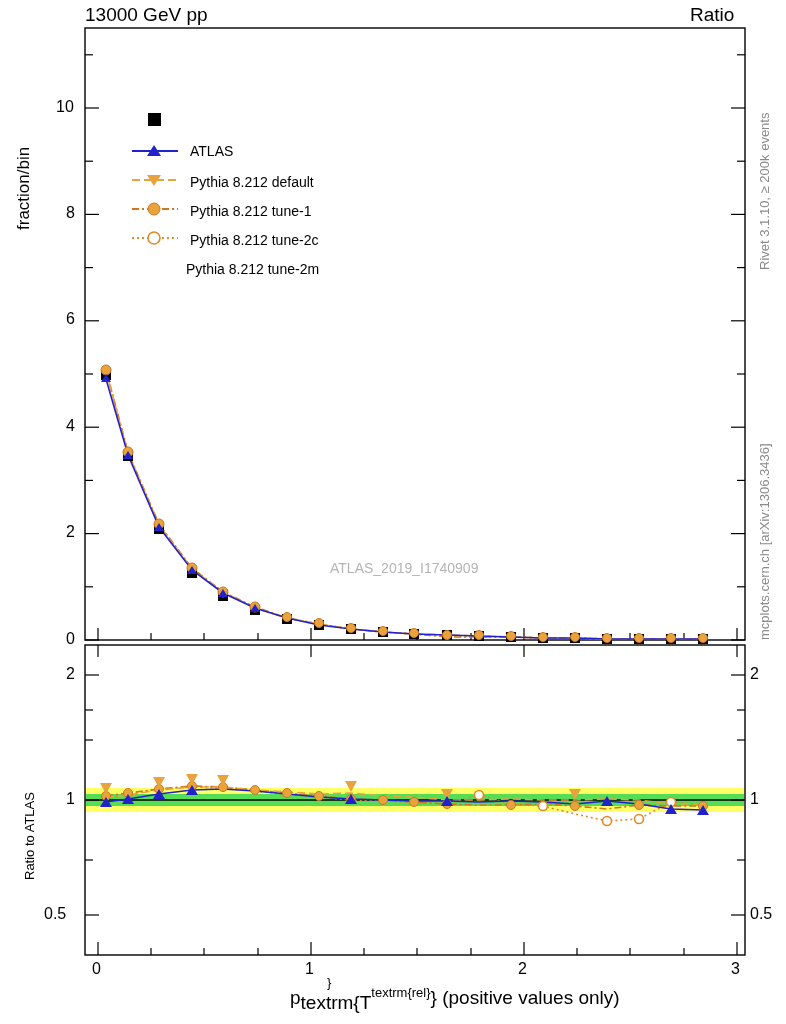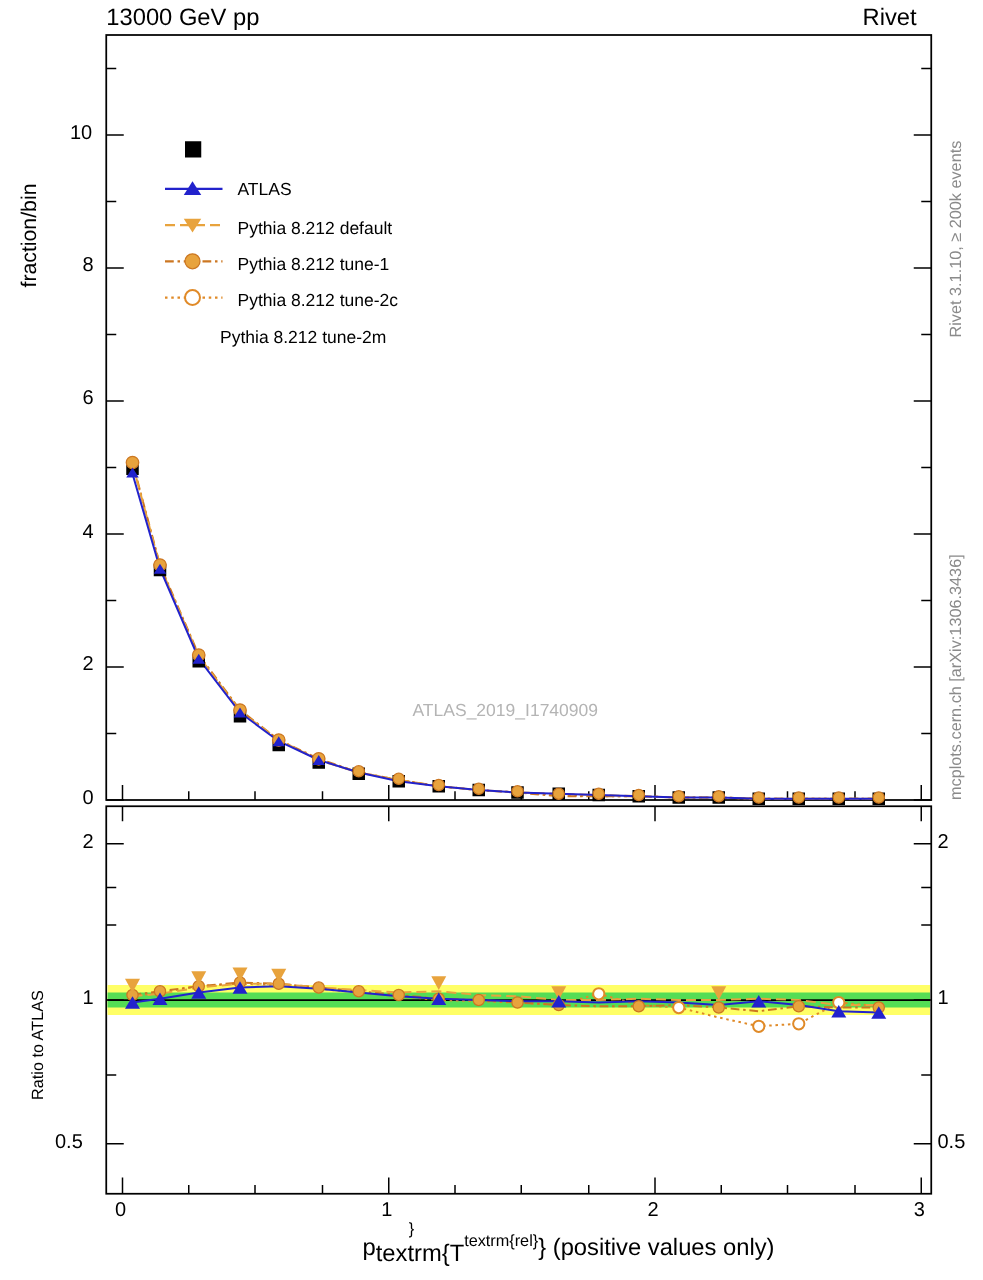--- a/index.html
+++ b/index.html
@@ -14,21 +14,21 @@
   .rightmeta{color:#8a8a8a;font-size:13px;}
   .legendtext{font-size:14px;margin-top:32px;}
   svg{display:block;}
 </style>
 </head>
 <body>
 
 <div id="root">
 
   <div class="abs hdr" style="left:85px;top:4px;">13000 GeV pp</div>
-  <div class="abs hdr" style="left:690px;top:4px;">Rivet</div>
+  <div class="abs hdr" style="left:690px;top:4px;">Ratio</div>
 
   <div class="abs vert rightmeta" style="left:757px;top:40px;height:230px;">Rivet 3.1.10, ≥ 200k events</div>
   <div class="abs vert rightmeta" style="left:757px;top:350px;height:290px;">mcplots.cern.ch [arXiv:1306.3436]</div>
 
   <div class="abs vert axislabel" style="left:14px;top:50px;height:180px;">fraction/bin</div>
 
   <div class="abs vert small" style="left:22px;top:740px;height:140px;">Ratio to ATLAS</div>
 
 
   <svg class="abs" style="left:0;top:0;" width="786" height="1024">
@@ -262,21 +262,21 @@
   <div class="abs ticklabel" style="left:66px;top:523px;">2</div>
   <div class="abs ticklabel" style="left:66px;top:417px;">4</div>
   <div class="abs ticklabel" style="left:66px;top:310px;">6</div>
   <div class="abs ticklabel" style="left:66px;top:204px;">8</div>
   <div class="abs ticklabel" style="left:56px;top:98px;">10</div>
 
   <div class="abs legendtext" style="left:190px;top:111px;">ATLAS</div>
   <div class="abs legendtext" style="left:190px;top:142px;">Pythia 8.212 default</div>
   <div class="abs legendtext" style="left:190px;top:171px;">Pythia 8.212 tune-1</div>
   <div class="abs legendtext" style="left:190px;top:200px;">Pythia 8.212 tune-2c</div>
-  <div class="abs legendtext" style="left:176px;top:229px;">Pythia 8.212 tune-2m</div>
+  <div class="abs legendtext" style="left:186px;top:229px;">Pythia 8.212 tune-2m</div>
 
   <div class="abs" style="left:330px;top:560px;font-size:14px;color:#b4b4b4;">ATLAS_2019_I1740909</div>
 
   <div class="abs ticklabel" style="left:44px;top:905px;">0.5</div>
   <div class="abs ticklabel" style="left:66px;top:790px;">1</div>
   <div class="abs ticklabel" style="left:66px;top:665px;">2</div>
 
   <div class="abs ticklabel" style="left:750px;top:905px;">0.5</div>
   <div class="abs ticklabel" style="left:750px;top:790px;">1</div>
   <div class="abs ticklabel" style="left:750px;top:665px;">2</div>

